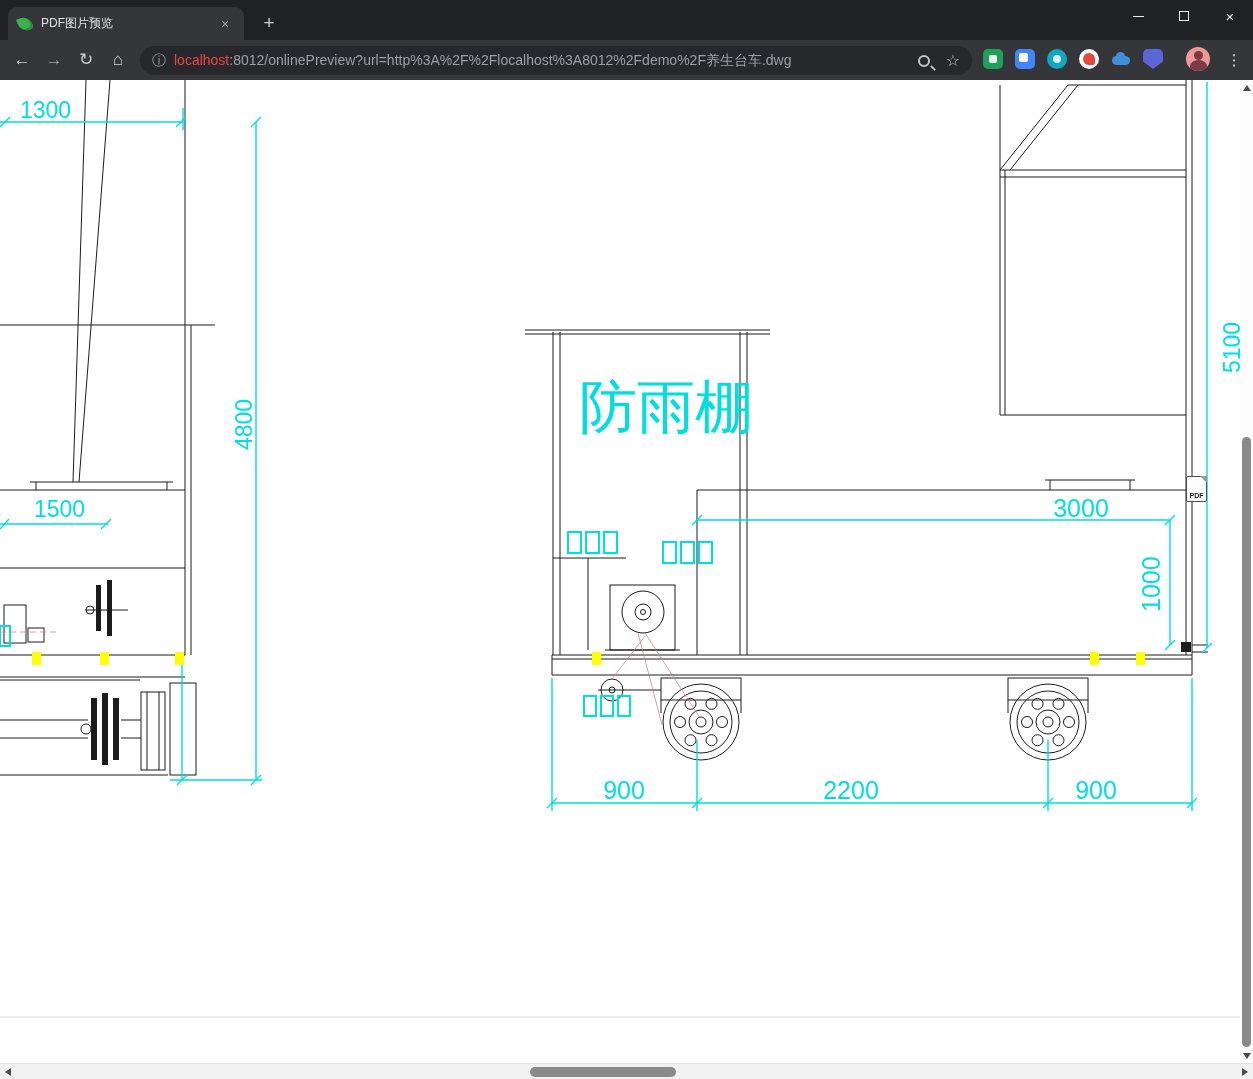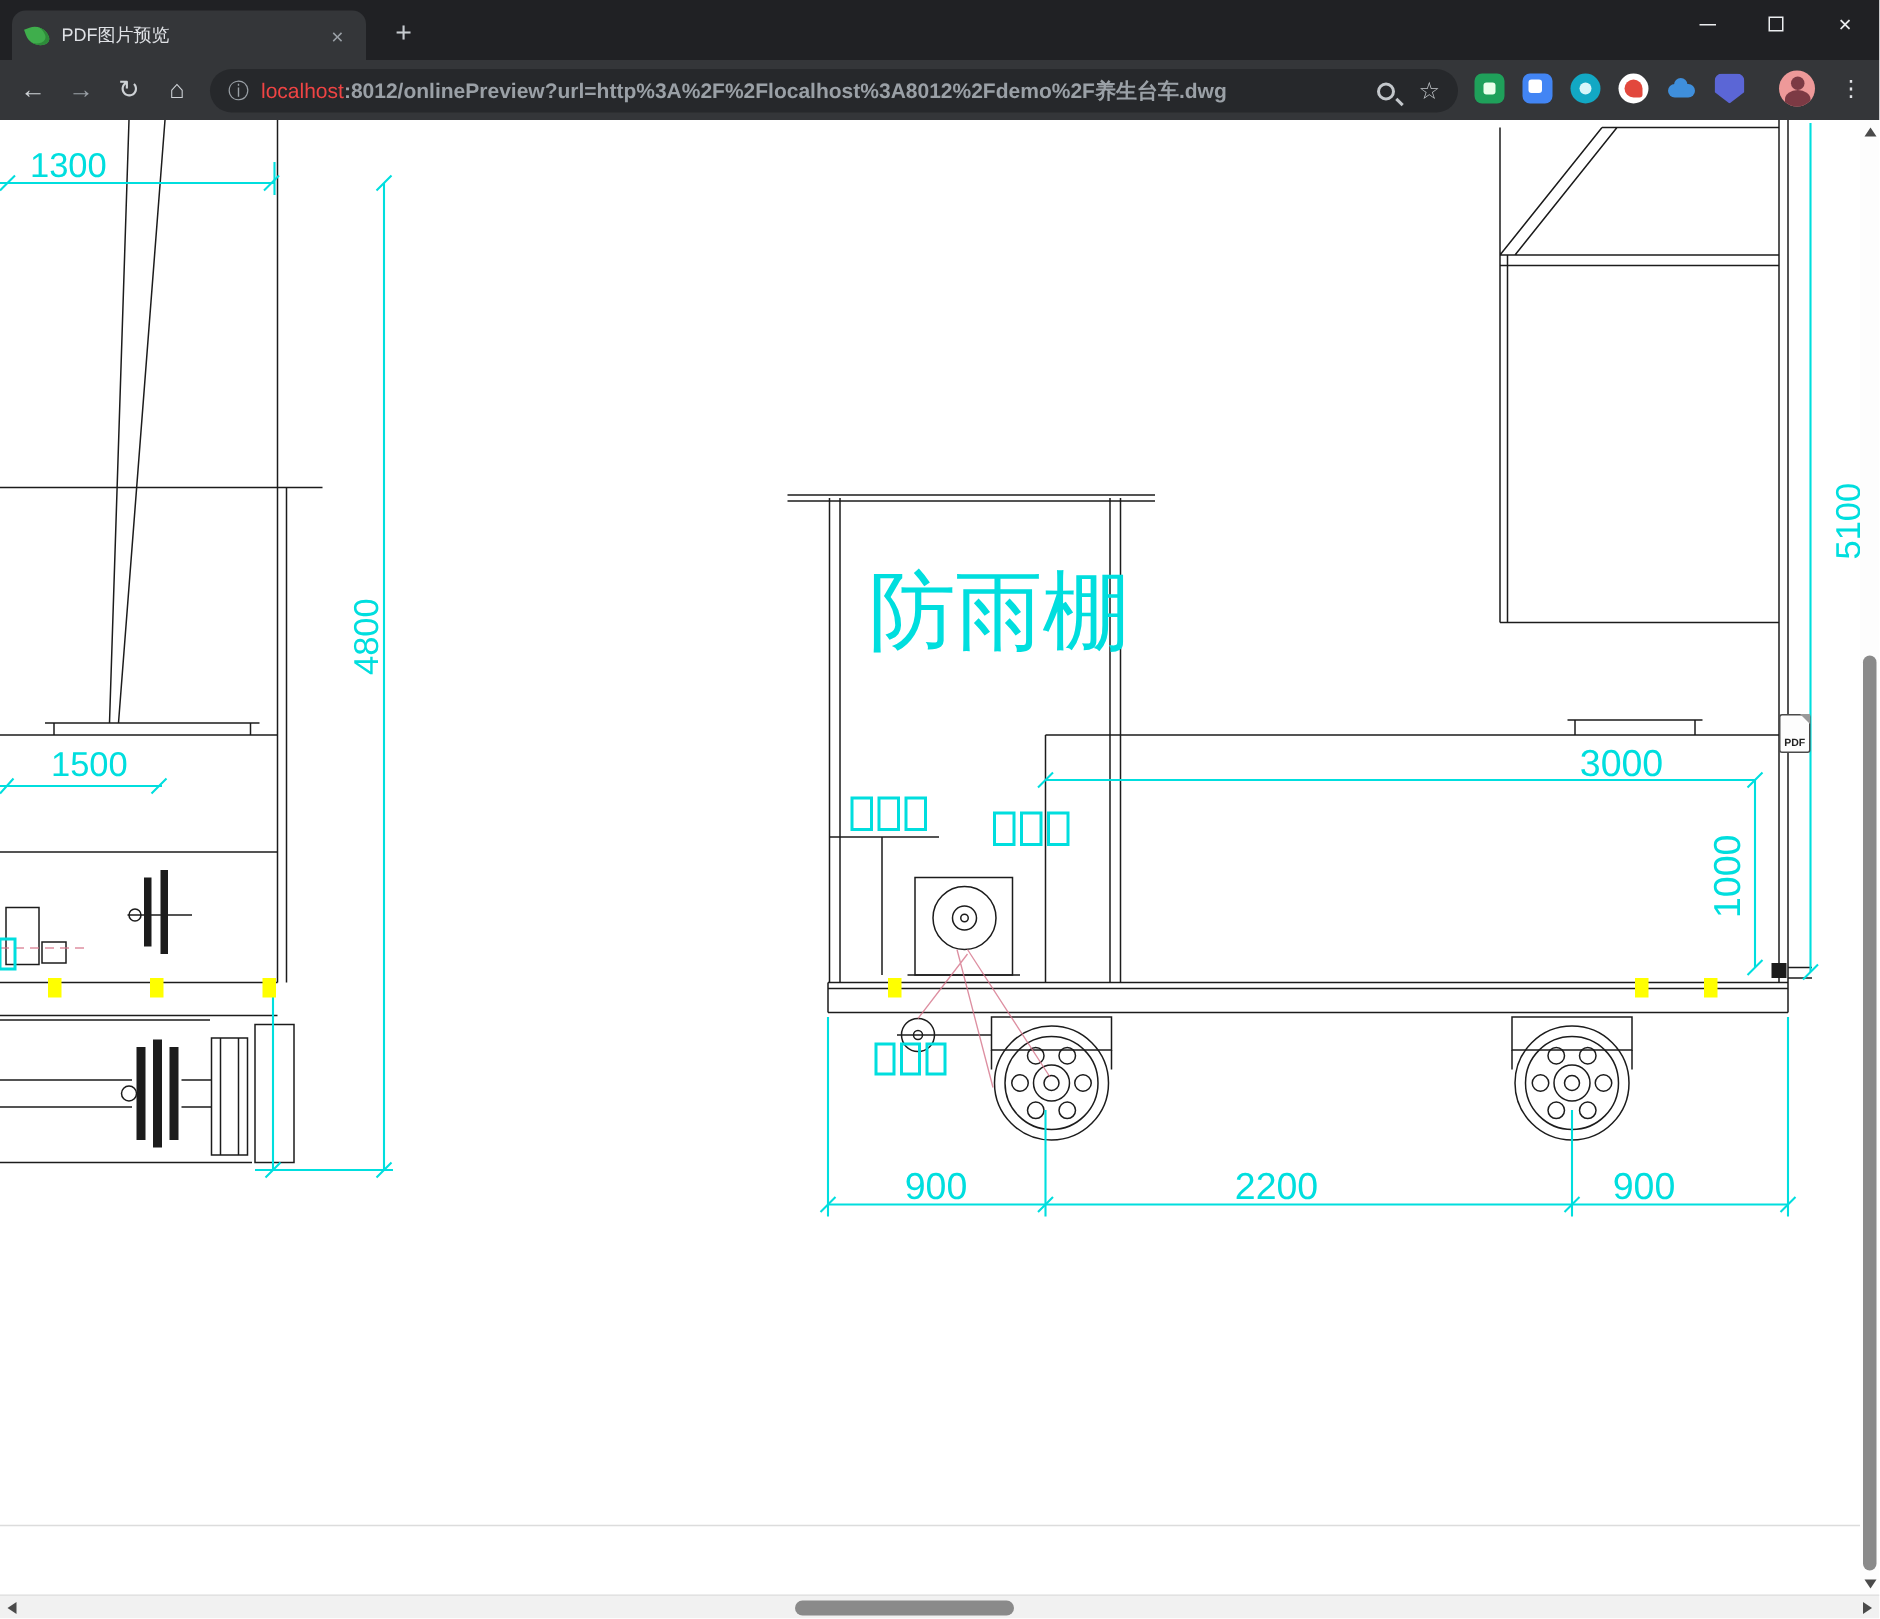--- a/index.html
+++ b/index.html
@@ -27,21 +27,21 @@
   
   .toolbar { position:absolute; left:0; top:40px; width:1253px; height:40px; background:#343639; }
   .navbtn { position:absolute; top:8px; width:28px; height:24px; text-align:center; line-height:24px;
             font-size:17px; color:#ced2d6; }
   .navbtn.dim { color:#9aa0a6; }
   .omnibox { position:absolute; left:140px; top:46px; width:832px; height:29px; background:#26282b;
              border-radius:15px; display:flex; align-items:center; top:6px; }
   .info-ic { color:#9aa0a6; font-size:14px; margin:0 8px 0 12px; }
   .url { font-size:14px; white-space:nowrap; overflow:hidden; flex:1 1 auto; }
   .url .host { color:#ef4444; }
-  .url .tail { color:#9aa0a6;font-weight:bold; }
+  .url .tail { color:#9aa0a6; }
   .zoom-ic { position:relative; width:12px; height:12px; border:2px solid #c3c7cb; border-radius:50%;
              margin-right:16px; flex:0 0 12px; }
   .zoom-ic::after { content:""; position:absolute; left:10px; top:10px; width:6px; height:2px;
                     background:#c3c7cb; transform:rotate(45deg); }
   .star-ic { color:#c3c7cb; font-size:16px; margin-right:12px; }
 
   .extbar { position:absolute; left:983px; top:9px; display:flex; gap:12px; }
   .ext { width:20px; height:20px; border-radius:5px; position:relative; }
   .ext.e1 { background:#1fa05a; } .ext.e1::after{ content:""; position:absolute; left:6px; top:6px;
             width:8px; height:8px; background:#eaffea; border-radius:2px;}

